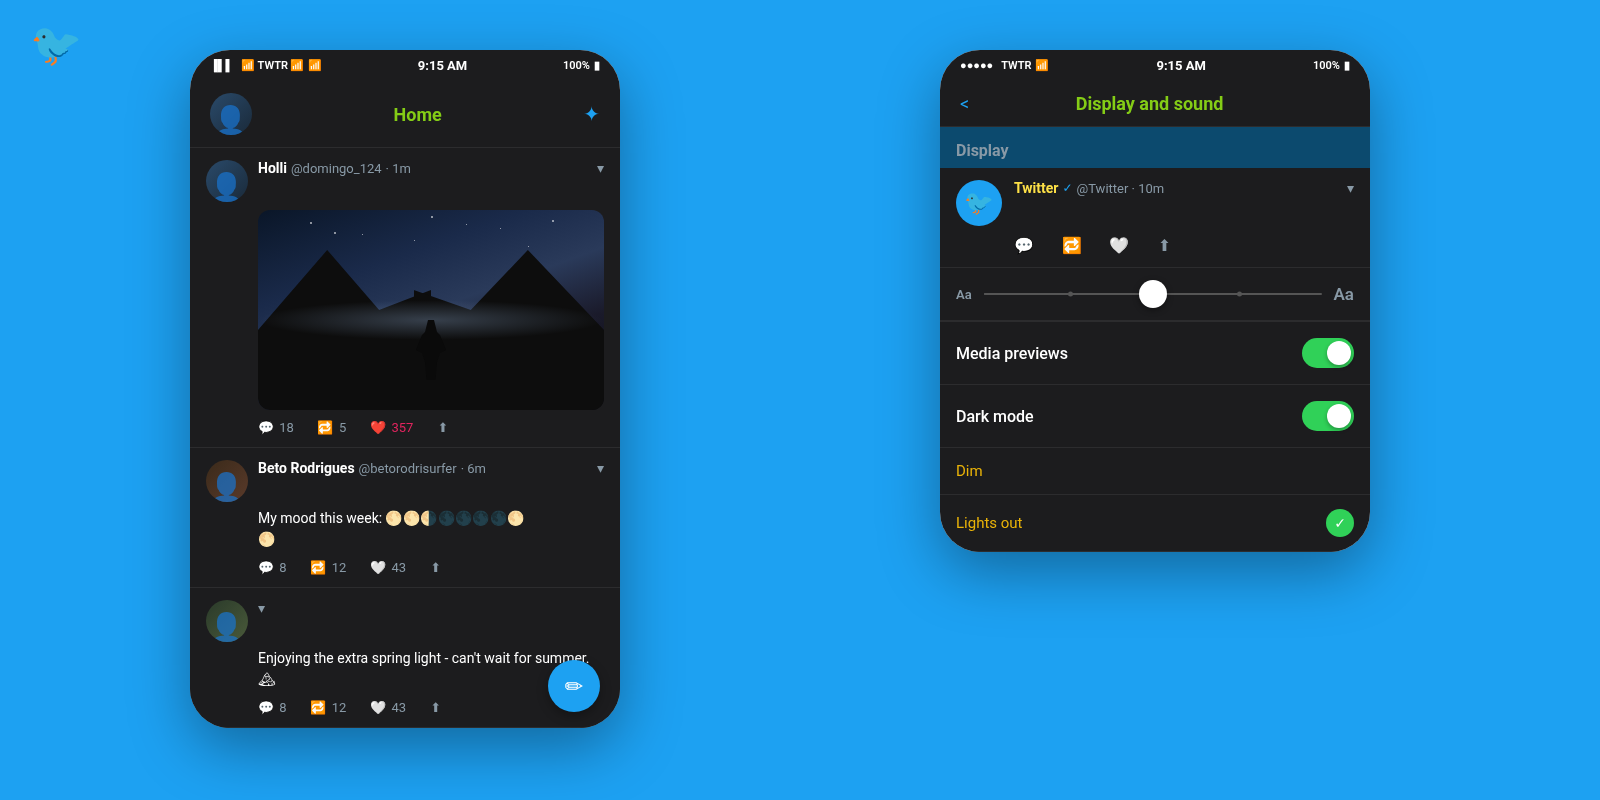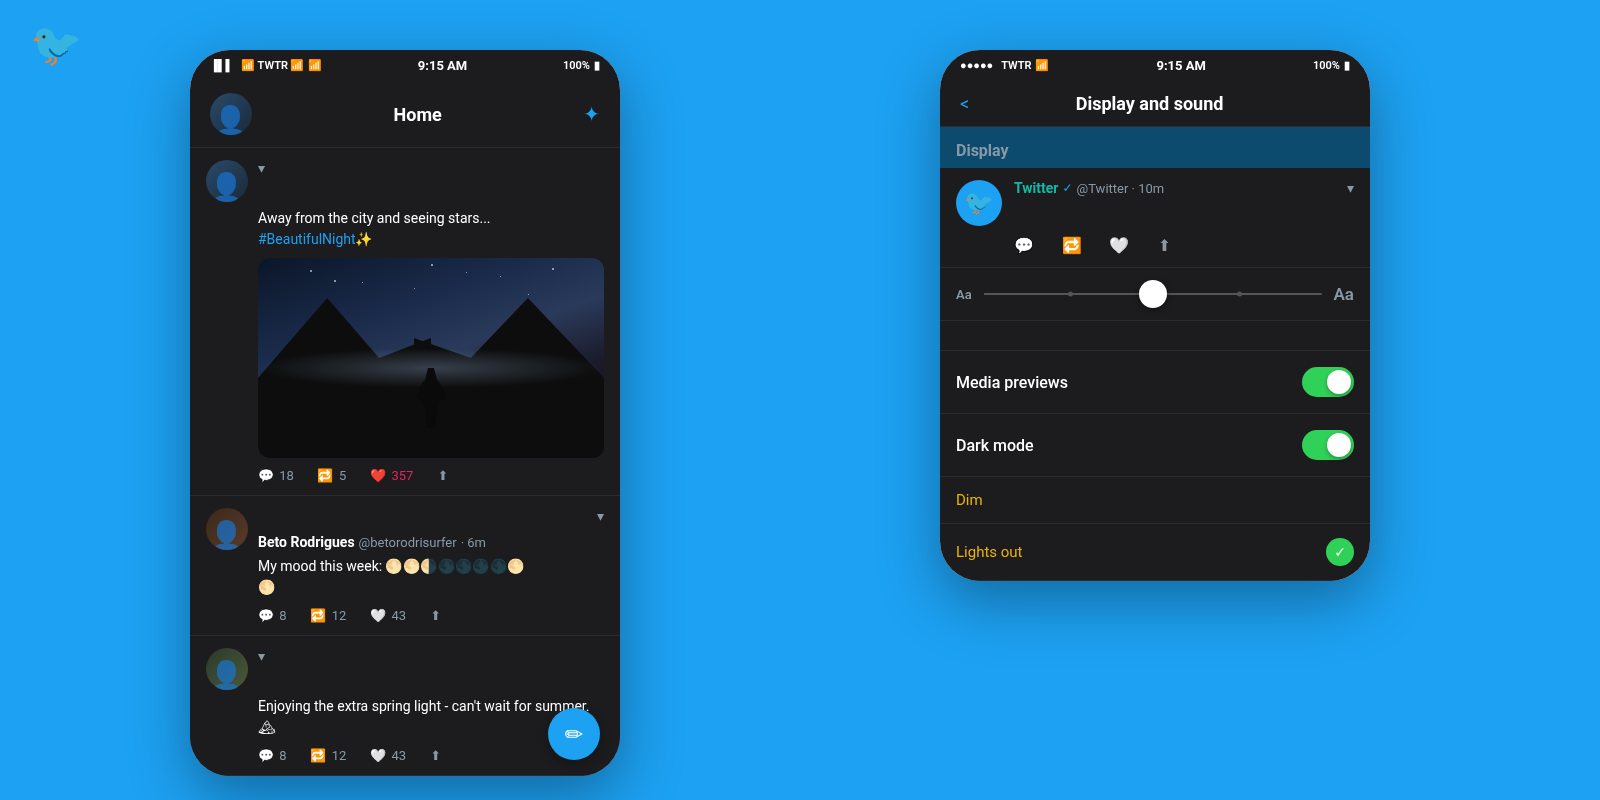--- a/index.html
+++ b/index.html
@@ -53,21 +53,21 @@
       background: #1c1c1e;
       display: flex;
       justify-content: space-between;
       align-items: center;
       padding: 12px 20px;
       border-bottom: 1px solid #2c2c2e;
     }
     .nav-title {
       font-size: 18px;
       font-weight: 700;
-      color: #ffffff;
+      color: #84cc16;
     }
     .nav-icon { color: #1da1f2; font-size: 20px; }
     .nav-back { color: #1da1f2; font-size: 18px; }
 
     
     .avatar {
       border-radius: 50%;
       overflow: hidden;
       flex-shrink: 0;
     }
@@ -416,25 +416,28 @@
     <div class="nav-icon">✦</div>
   </div>
 
   <div class="tweet-list">
 
     <div class="tweet">
       <div class="tweet-header">
         <div class="avatar-holli">
           <span class="person-icon">👤</span>
         </div>
+        <div style="flex:1;">
+          <div class="tweet-meta">
+            <span class="tweet-name">Holli</span>
+            <span class="tweet-handle">@domingo_124</span>
+            <span class="tweet-time">· 1m</span>
+          </div>
+        </div>
         <span class="chevron-down">▾</span>
-      </div>
-      <div class="tweet-text">
-        Away from the city and seeing stars...<br>
-        <span class="tweet-link">#BeautifulNight✨</span>
       </div>
 
       <div class="tweet-image">
         <div class="mountain-left"></div>
         <div class="mountain-right"></div>
         <div class="stars">
           <div class="star" style="width:2px;height:2px;top:10%;left:15%;"></div>
           <div class="star" style="width:1px;height:1px;top:20%;left:30%;"></div>
           <div class="star" style="width:2px;height:2px;top:5%;left:50%;"></div>
           <div class="star" style="width:1px;height:1px;top:15%;left:70%;"></div>
@@ -464,21 +467,21 @@
           <span>⬆</span>
         </div>
       </div>
     </div>
 
     <div class="tweet">
       <div class="tweet-header">
         <div class="avatar-beto">
           <span class="person-icon">👤</span>
         </div>
-        <div style="flex:1;margin-top:26px;">
+        <div style="flex:1;">
           <div class="tweet-meta">
             <span class="tweet-name">Beto Rodrigues</span>
             <span class="tweet-handle">@betorodrisurfer</span>
             <span class="tweet-time">· 6m</span>
           </div>
         </div>
         <span class="chevron-down">▾</span>
       </div>
       <div class="tweet-text">
         My mood this week: 🌕🌕🌗🌑🌑🌑🌑🌕<br>🌕
@@ -562,21 +565,21 @@
   <div style="background:#1c1c1e; overflow:hidden;">
 
     <div class="settings-section-title">Display</div>
 
     <div class="preview-tweet">
       <div class="preview-tweet-header">
         <div class="twitter-avatar">🐦</div>
         <div style="flex:1;">
           <div style="display:flex; align-items:center; gap:5px; justify-content:space-between;">
             <div style="display:flex; align-items:center; gap:4px;">
-              <span style="font-size:14px; font-weight:700; color:#14b8a6;">Twitter</span>
+              <span style="font-size:14px; font-weight:700; color:#fde047;">Twitter</span>
               <span style="color:#1da1f2; font-size:12px;">✓</span>
               <span style="color:#8899a6; font-size:13px;">@Twitter · 10m</span>
             </div>
             <span class="chevron-down">▾</span>
           </div>
         </div>
       </div>
       <div class="preview-tweet-actions">
         <span class="preview-action-icon">💬</span>
         <span class="preview-action-icon">🔁</span>
@@ -589,21 +592,21 @@
       <span class="aa-small">Aa</span>
       <div class="slider-track">
         <div class="slider-fill"></div>
         <div class="slider-dot" style="left:25%;"></div>
         <div class="slider-dot" style="left:75%;"></div>
         <div class="slider-thumb"></div>
       </div>
       <span class="aa-large">Aa</span>
     </div>
 
-    <div class="toggle-row" style="border-top: 1px solid #2c2c2e; margin-top: 29px;">
+    <div class="toggle-row" style="border-top: 1px solid #2c2c2e;">
       <span class="toggle-label">Media previews</span>
       <div class="toggle on">
         <div class="toggle-knob"></div>
       </div>
     </div>
 
     <div class="toggle-row">
       <span class="toggle-label">Dark mode</span>
       <div class="toggle on">
         <div class="toggle-knob"></div>

